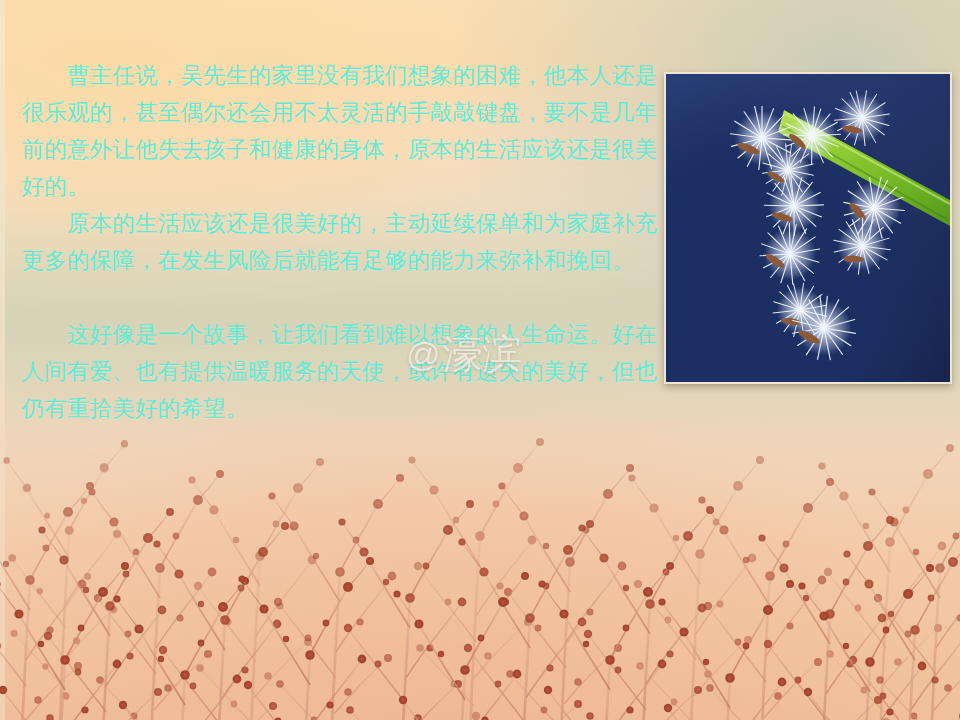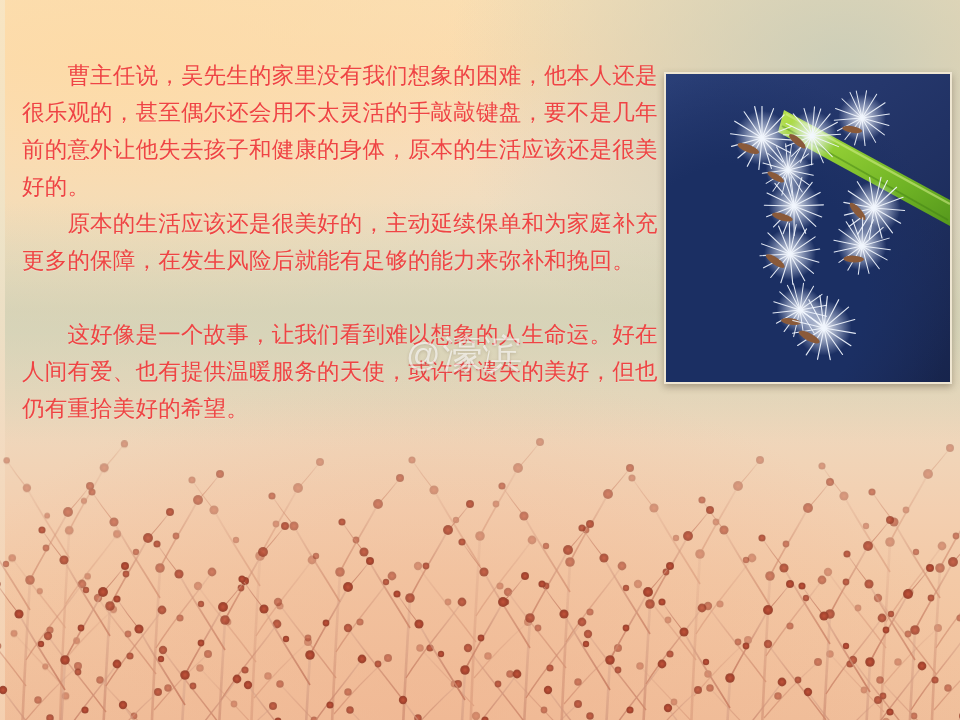--- a/index.html
+++ b/index.html
@@ -68,21 +68,21 @@
   }
   .photo svg{position:absolute;inset:0;width:100%;height:100%;}
 
   
   .article{
     position:absolute;left:0;top:0;width:660px;
   }
   .para{
     margin:0;
     padding:0 0 0 22px;
-    color:#ef4444;
+    color:#5eead4;
     font-size:22.5px;
     line-height:37px;
     letter-spacing:.2px;
     white-space:pre-wrap;
     text-shadow:0 1px 0 rgba(255,255,255,.18);
   }
   .p1{position:absolute;top:57px;left:0;width:640px;}
   .p2{position:absolute;top:205px;left:0;width:640px;}
   .p3{position:absolute;top:316px;left:0;width:640px;}
 

